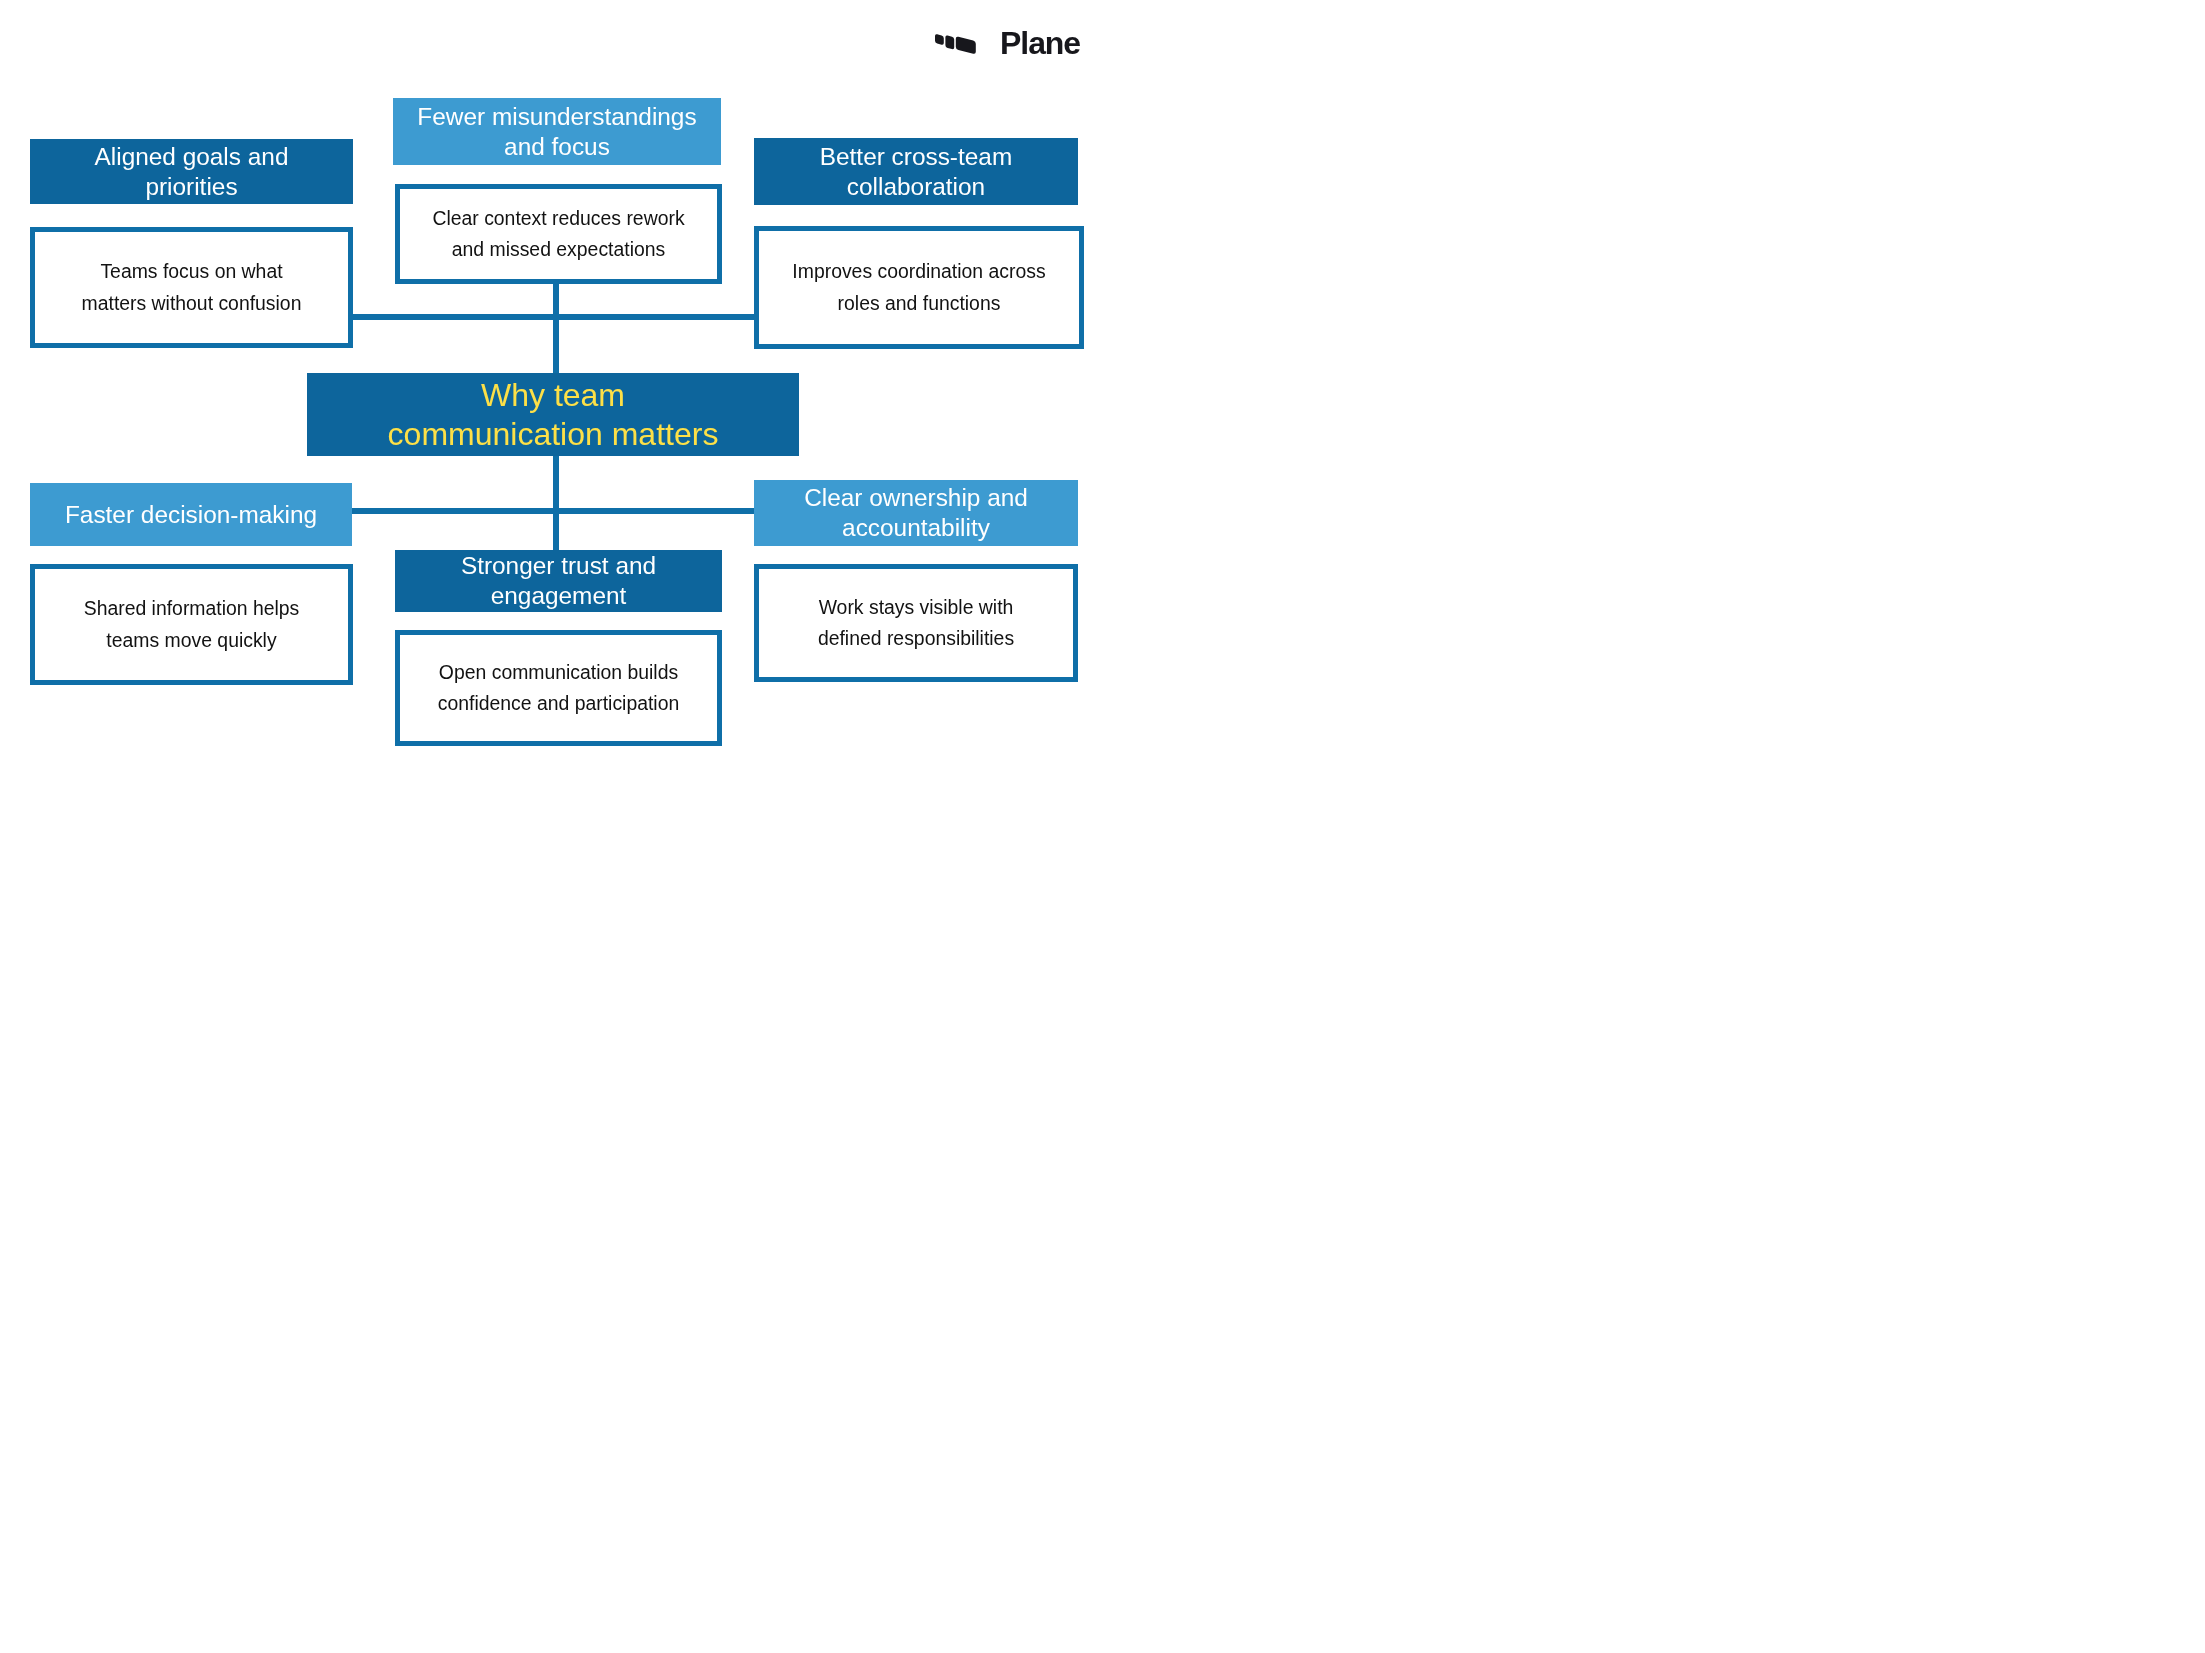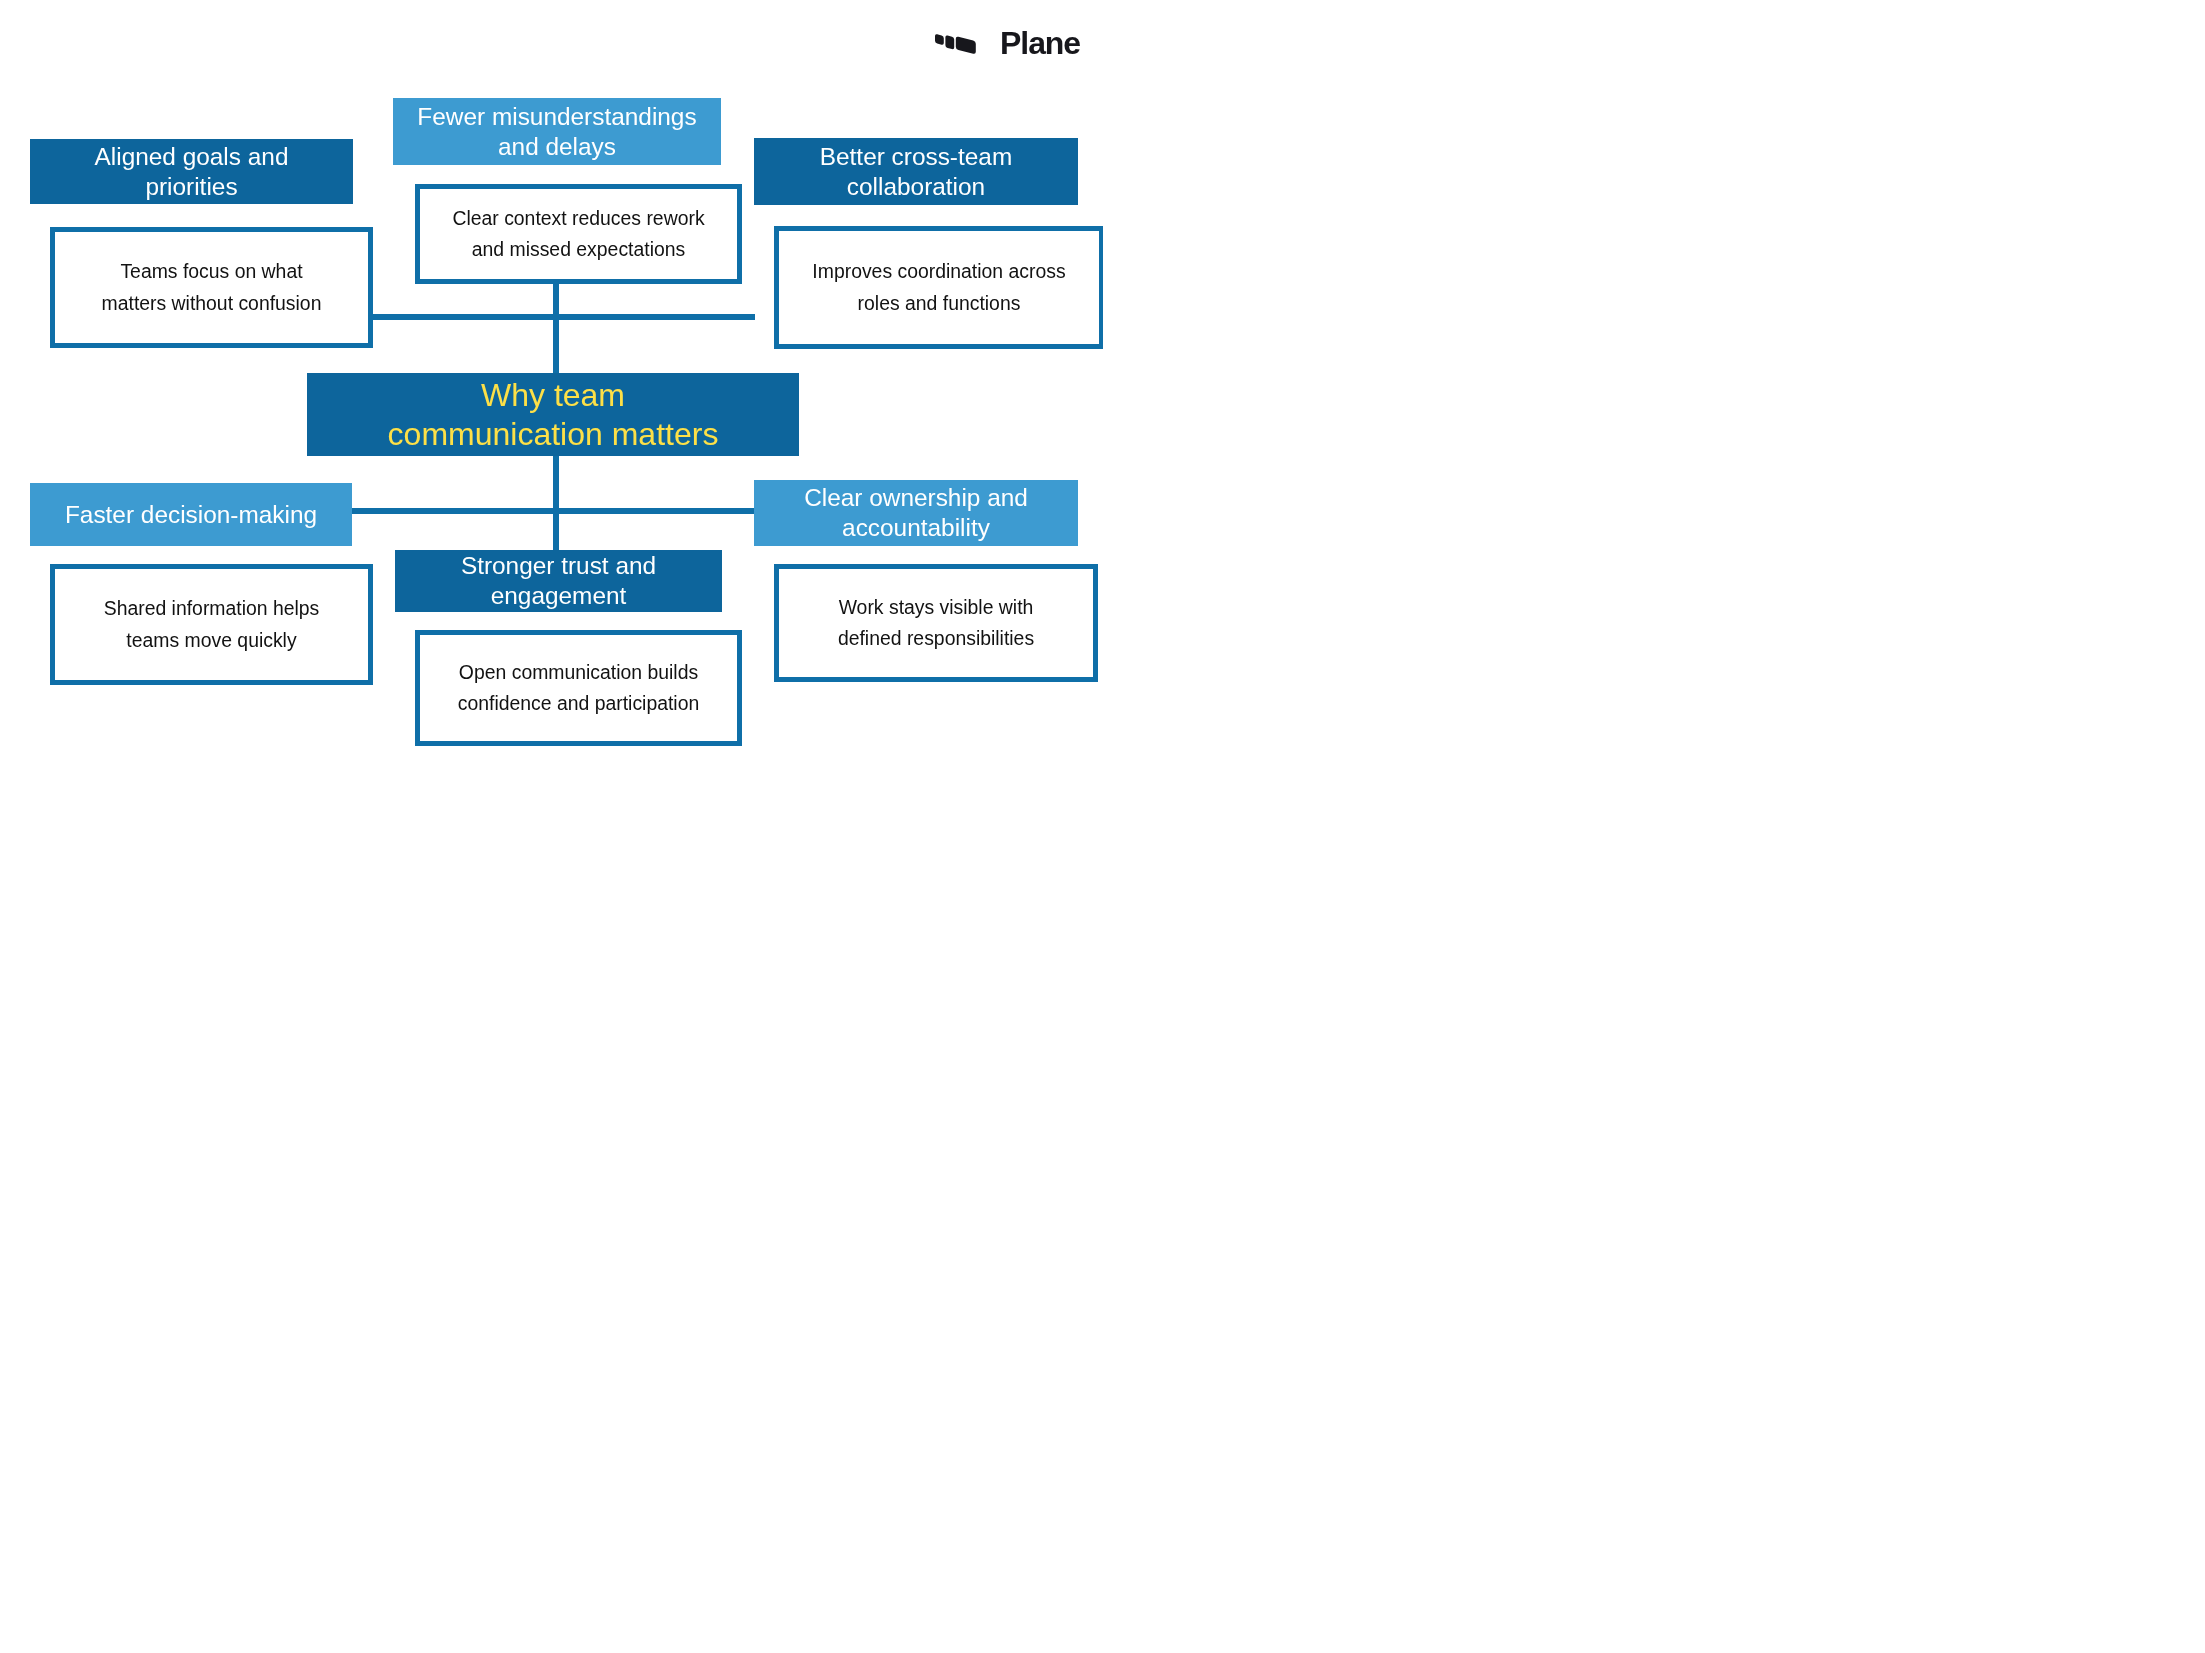--- a/index.html
+++ b/index.html
@@ -62,21 +62,20 @@
     font-weight: 400;
   }
   .hdr.dark  { background: var(--dark-blue, #0d659c); }
   .hdr.light { background: var(--light-blue, #3d9bd1); }
   .detail {
     background: #ffffff;
     border: 5px solid var(--line-blue, #0f6fa8);
     color: var(--text-dark, #121212);
     font-size: 19.4px;
     line-height: 1.62;
-    margin-left: 20px;
   }
   .center-node {
     background: var(--dark-blue, #0d659c);
     color: #fde047;
     font-size: 32px;
     line-height: 1.2;
     font-weight: 400;
   }
   .center-node .inner { max-width: 345px; }
 
@@ -110,21 +109,21 @@
   </div>
 
   <div class="node hdr dark" id="tl-h">
     <span>Aligned goals and priorities</span>
   </div>
   <div class="node detail" id="tl-d">
     <span>Teams focus on what matters without confusion</span>
   </div>
 
   <div class="node hdr light" id="tc-h">
-    <span>Fewer misunderstandings and delays</span>
+    <span>Fewer misunderstandings and focus</span>
   </div>
   <div class="node detail" id="tc-d">
     <span>Clear context reduces rework and missed expectations</span>
   </div>
 
   <div class="node hdr dark" id="tr-h">
     <span>Better cross-team collaboration</span>
   </div>
   <div class="node detail" id="tr-d">
     <span>Improves coordination across roles and functions</span>

